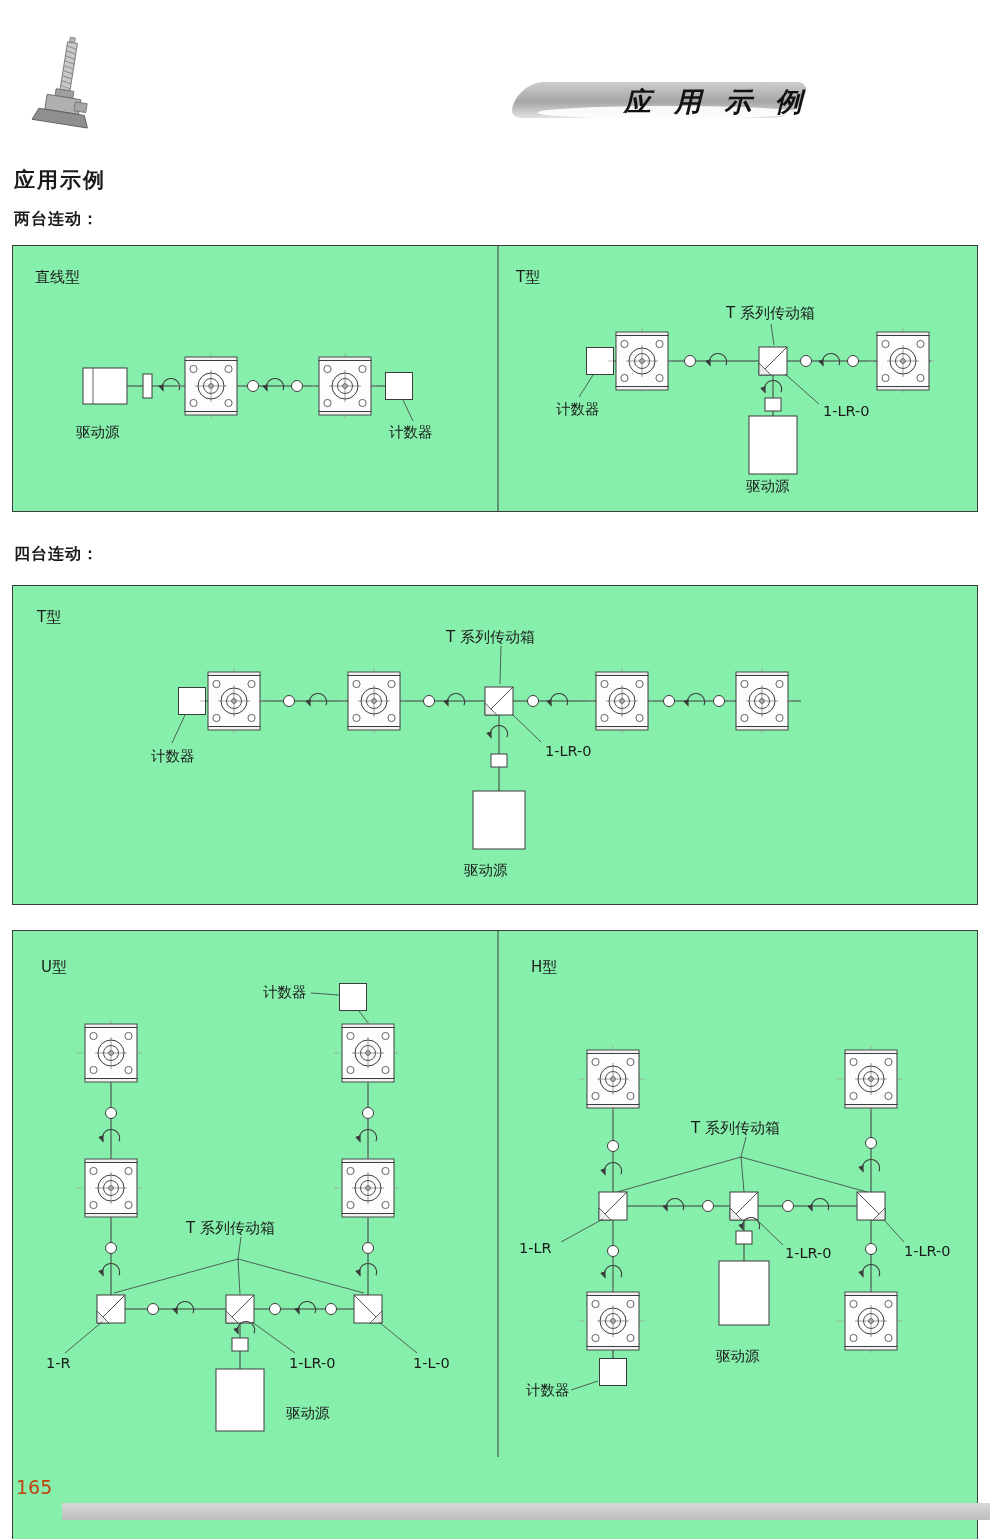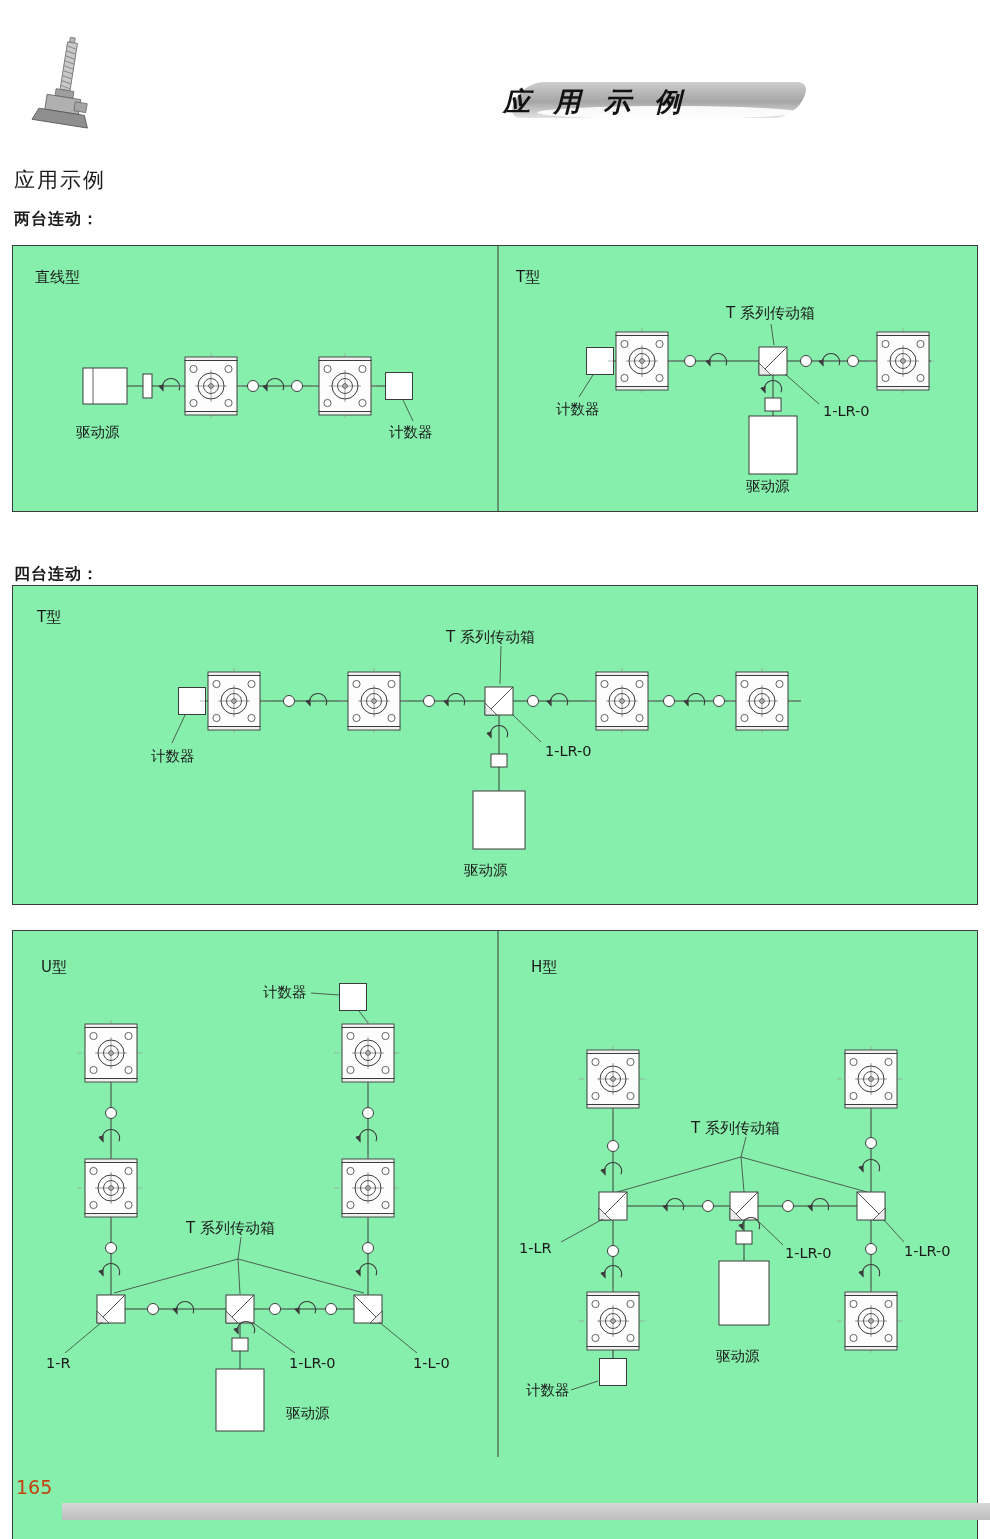--- a/index.html
+++ b/index.html
@@ -3,40 +3,40 @@
 <meta charset="utf-8">
 <style>
   * { margin:0; padding:0; box-sizing:border-box; }
   html,body { background:#ffffff; }
   body {
     width:990px; height:1539px; position:relative; overflow:hidden;
     font-family:"DejaVu Sans","Liberation Sans",sans-serif; color:#1a1a1a;
   }
   .abs { position:absolute; }
   .panel-box { position:absolute; border:1px solid #3c3c3c; background:#86efac; }
-  .heading { font-size:21px; font-weight:normal; letter-spacing:2px; }
+  .heading { font-size:21px; font-weight:bold; letter-spacing:2px; }
   .subheading { font-size:16px; font-weight:600; letter-spacing:1px; }
   .pagenum { font-size:19px; color:#c2410c; }
   svg text { font-family:"DejaVu Sans","Liberation Sans",sans-serif; fill:#1a1a1a; font-size:14.5px; }
   svg text.tl { font-size:15px; }
   svg .sline { stroke:#3c3c3c; stroke-width:1; fill:none; }
   svg .thin  { stroke:#3c3c3c; stroke-width:0.8; fill:none; }
   svg .cpl   { fill:#ffffff; stroke:#3c3c3c; stroke-width:1; }
   svg .box   { fill:#ffffff; stroke:#3c3c3c; stroke-width:1; }
   .ribbon-body {
     position:absolute; left:12px; top:3px; width:288px; height:36px;
     background:linear-gradient(180deg,#cdcdcd 0%,#a6a6a6 55%,#e3e3e3 100%);
     border-radius:22px 12px 22px 12px; transform:skewX(-20deg);
   }
   .ribbon-swoosh {
     position:absolute; left:34px; top:27px; width:262px; height:13px;
     background:#ffffff; border-radius:50%; transform:skewX(-20deg); opacity:.9;
   }
   .ribbon-text {
-    position:absolute; left:0; top:5px; width:100%; text-align:left;
+    position:absolute; left:0; top:5px; width:100%; text-align:right;
     font-size:27px; font-weight:bold; font-style:italic; letter-spacing:7px; color:#111;
   }
   .footer-bar {
     position:absolute; left:62px; top:1503px; width:928px; height:17px;
     background:linear-gradient(180deg,#d8d8d8,#bdbdbd);
   }
 </style>
 </head>
 <body>
 
@@ -154,21 +154,21 @@
       <rect x="752" y="152" width="16" height="13" class="box"></rect>
       <line x1="760" y1="165" x2="760" y2="170" class="sline"></line>
       <rect x="736" y="170" width="48" height="58" class="box"></rect>
       <text x="733" y="245">驱动源</text>
       <line x1="772" y1="128" x2="806" y2="158" class="thin"></line>
       <text x="810" y="170">1-LR-0</text>
     </g>
   </svg>
 </div>
 
-<div class="abs subheading" style="left:14px; top:544px;margin-top:20px;">四台连动：</div>
+<div class="abs subheading" style="left:14px; top:544px;">四台连动：</div>
 
 <div class="panel-box" style="left:12px; top:585px; width:966px; height:320px;">
   <svg width="964" height="318" viewBox="0 0 964 318">
     <text x="24" y="36" class="tl">T型</text>
     <text x="433" y="56" class="tl">T 系列传动箱</text>
     <line x1="488" y1="60" x2="487" y2="98" class="thin"></line>
     <line x1="193" y1="115" x2="788" y2="115" class="sline"></line>
     <use href="#cbox" transform="translate(179,115)"></use>
     <line x1="172" y1="129" x2="159" y2="157" class="thin"></line>
     <text x="138" y="175">计数器</text>

